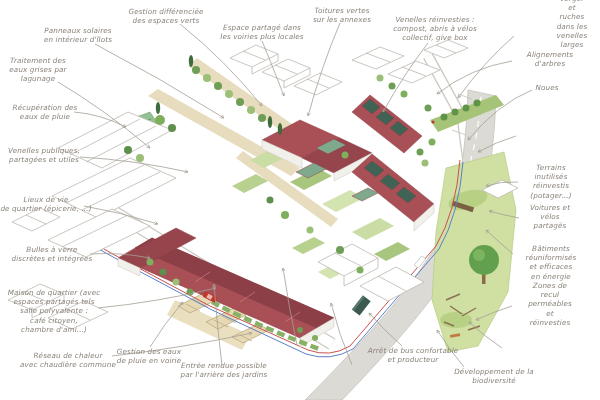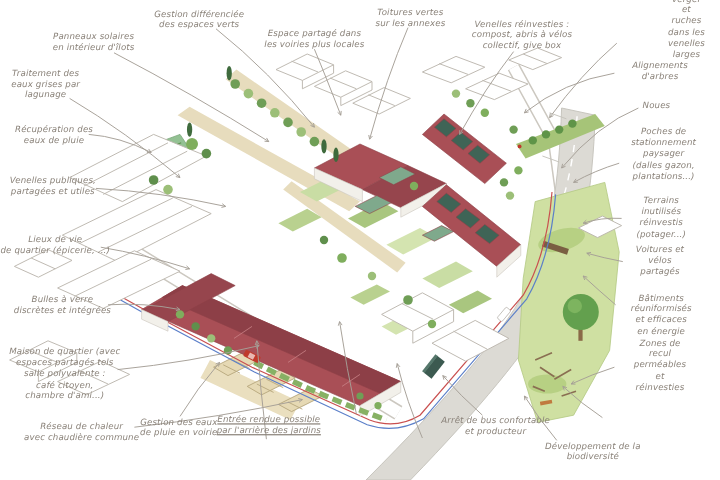--- a/index.html
+++ b/index.html
@@ -246,24 +246,20 @@
       <div class="annotation" style="left: 528px; top: 22px; margin-left: 44px;">Verger et ruches
 dans les venelles
 larges</div>
       <div class="annotation" style="left: 550px; top: 59px;">Alignements d'arbres</div>
       <div class="annotation" style="left: 38px; top: 70px;">Traitement des
 eaux grises par
 lagunage</div>
       <div class="annotation" style="left: 547px; top: 88px;">Noues</div>
       <div class="annotation" style="left: 45px; top: 112px;">Récupération des
 eaux de pluie</div>
-      <div class="annotation" style="left: 553px; top: 128px;">Poches de
-stationnement
-paysager (dalles gazon,
-plantations...)</div>
       <div class="annotation" style="left: 44px; top: 155px;">Venelles publiques,
 partagées et utiles</div>
       <div class="annotation" style="left: 551px; top: 181px;">Terrains inutilisés
 réinvestis (potager...)</div>
       <div class="annotation" style="left: 46px; top: 204px;">Lieux de vie
 de quartier (épicerie, ...)</div>
       <div class="annotation" style="left: 550px; top: 217px;">Voitures et
 vélos partagés</div>
       <div class="annotation" style="left: 52px; top: 254px;">Bulles à verre
 discrètes et intégrées</div>
@@ -275,21 +271,21 @@
 salle polyvalente :
 café citoyen,
 chambre d'ami...)</div>
       <div class="annotation" style="left: 550px; top: 304px;">Zones de recul
 perméables et
 réinvesties</div>
       <div class="annotation" style="left: 68px; top: 360px;">Réseau de chaleur
 avec chaudière commune</div>
       <div class="annotation" style="left: 149px; top: 356px;">Gestion des eaux
 de pluie en voirie</div>
-      <div class="annotation" style="left: 224px; top: 354px; text-decoration: underline;">Entrée rendue possible
+      <div class="annotation" style="left: 224px; top: 370px;">Entrée rendue possible
 par l'arrière des jardins</div>
       <div class="annotation" style="left: 413px; top: 355px;">Arrêt de bus confortable
 et producteur</div>
       <div class="annotation" style="left: 360px; top: 374px; margin-top: 38px;">Haies indigènes
 et diversifiées</div>
       <div class="annotation" style="left: 494px; top: 376px;">Développement de la
 biodiversité</div>
     </div>
 
 </div>

